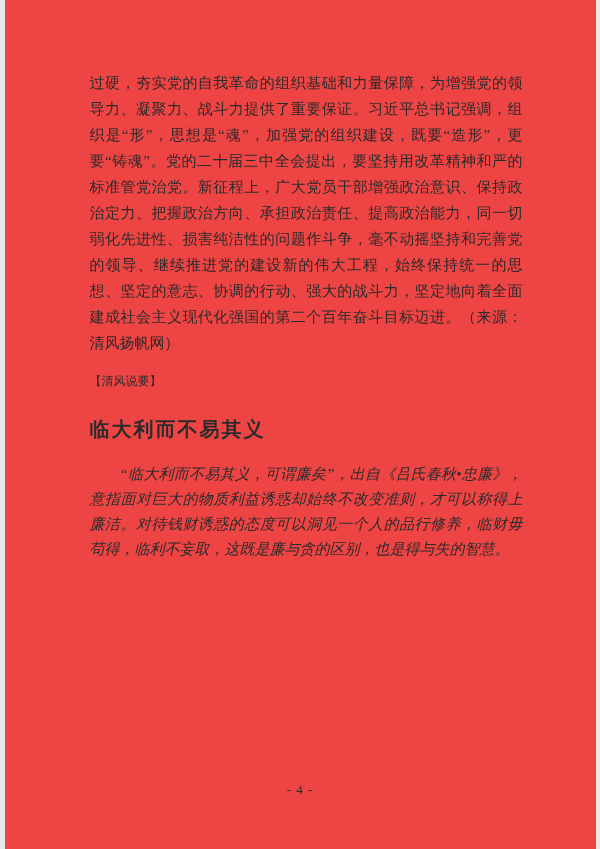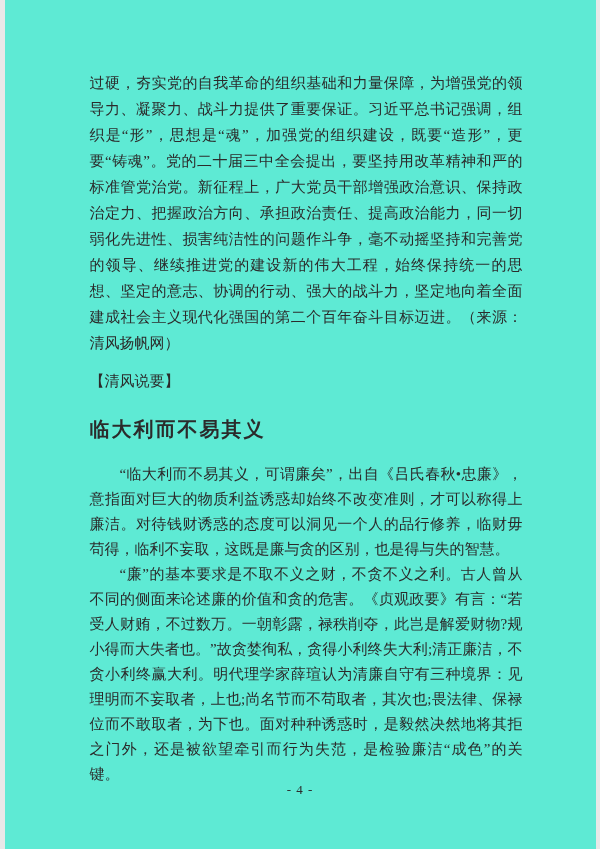--- a/index.html
+++ b/index.html
@@ -1,56 +1,57 @@
 <!DOCTYPE html>
 <html><head>
 <meta charset="utf-8">
 <style>
   html, body { margin: 0; padding: 0; background: #e8e8e8; }
   .page {
     position: relative;
     width: 591px;
     height: 849px;
     margin: 0 auto;
-    background: #5eead4;
+    background: #ef4444;
     overflow: hidden;
     font-family: "Liberation Serif", "DejaVu Serif", serif;
     color: #2b2b2b;
   }
   .content {
     position: absolute;
     left: 85px;
     top: 70px;
     width: 433px;
   }
   .p-cont {
     margin: 0;
     font-size: 15px;
     line-height: 26px;
     text-align: justify;
   }
   .section-header {
     margin: 12px 0 0 0;
-    font-size: 15px;
+    font-size: 12px;
     line-height: 26px;
     text-align: left;
   }
   .article-title {
     margin: 20px 0 0 0;
     font-size: 20px;
     line-height: 30px;
     font-weight: bold;
     letter-spacing: 2px;
   }
   .body-para {
     margin: 0;
     font-size: 15px;
     line-height: 25px;
     text-align: justify;
     text-indent: 2em;
+    font-style: italic;
   }
   .body-para.first {
     margin-top: 18px;
   }
   .page-footer {
     position: absolute;
     left: 0;
     right: 0;
     top: 782px;
     text-align: center;
@@ -66,18 +67,17 @@
 <div class="page">
   <div class="content">
     <p class="p-cont">过硬，夯实党的自我革命的组织基础和力量保障，为增强党的领导力、凝聚力、战斗力提供了重要保证。习近平总书记强调，组织是“形”，思想是“魂”，加强党的组织建设，既要“造形”，更要“铸魂”。党的二十届三中全会提出，要坚持用改革精神和严的标准管党治党。新征程上，广大党员干部增强政治意识、保持政治定力、把握政治方向、承担政治责任、提高政治能力，同一切弱化先进性、损害纯洁性的问题作斗争，毫不动摇坚持和完善党的领导、继续推进党的建设新的伟大工程，始终保持统一的思想、坚定的意志、协调的行动、强大的战斗力，坚定地向着全面建成社会主义现代化强国的第二个百年奋斗目标迈进。（来源：清风扬帆网）</p>
 
     <p class="section-header">【清风说要】</p>
 
     <h1 class="article-title">临大利而不易其义</h1>
 
     <p class="body-para first">“临大利而不易其义，可谓廉矣”，出自《吕氏春秋•忠廉》，意指面对巨大的物质利益诱惑却始终不改变准则，才可以称得上廉洁。对待钱财诱惑的态度可以洞见一个人的品行修养，临财毋苟得，临利不妄取，这既是廉与贪的区别，也是得与失的智慧。</p>
 
-    <p class="body-para">“廉”的基本要求是不取不义之财，不贪不义之利。古人曾从不同的侧面来论述廉的价值和贪的危害。《贞观政要》有言：“若受人财贿，不过数万。一朝彰露，禄秩削夺，此岂是解爱财物?规小得而大失者也。”故贪婪徇私，贪得小利终失大利;清正廉洁，不贪小利终赢大利。明代理学家薛瑄认为清廉自守有三种境界：见理明而不妄取者，上也;尚名节而不苟取者，其次也;畏法律、保禄位而不敢取者，为下也。面对种种诱惑时，是毅然决然地将其拒之门外，还是被欲望牵引而行为失范，是检验廉洁“成色”的关键。</p>
 
   </div>
 
   <div class="page-footer">- 4 -</div>
 </div>
 
 </body></html>

